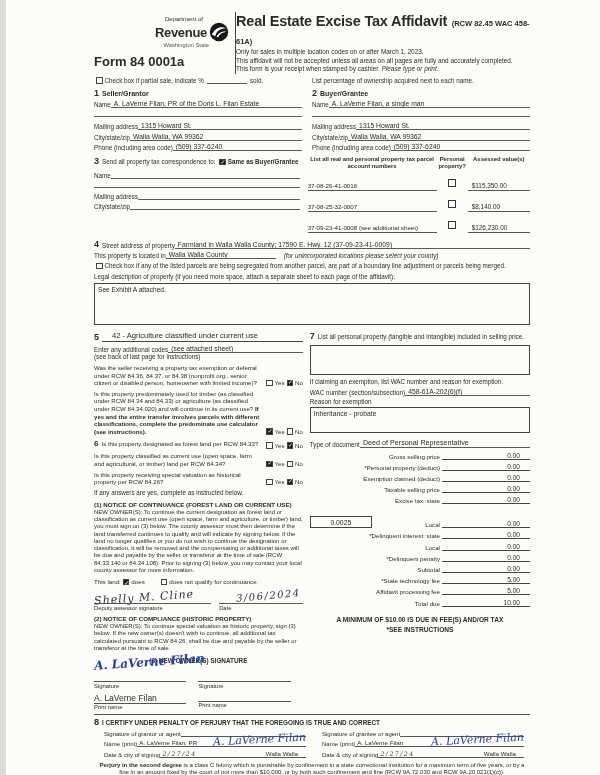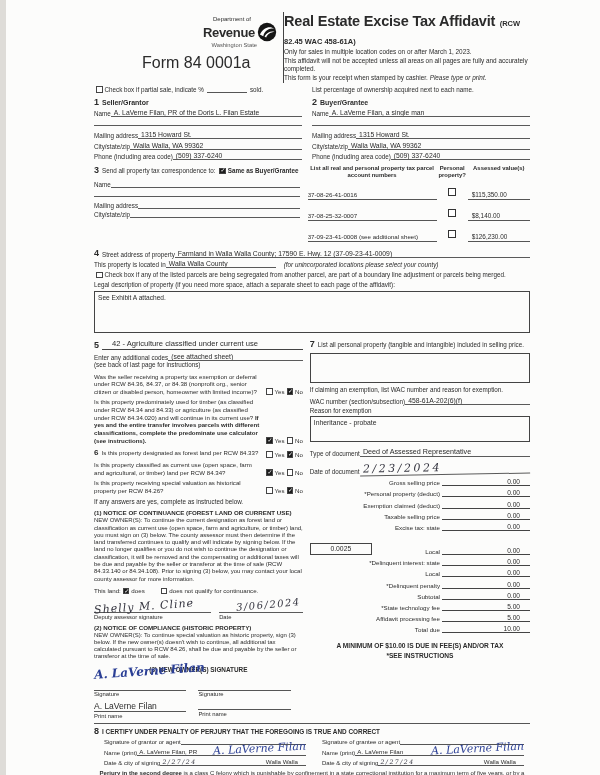--- a/index.html
+++ b/index.html
@@ -12,28 +12,28 @@
   .ul { border-bottom:0.8px solid #5a5a5a; }
   .cb { display:inline-block; width:6.5px; height:6.5px; border:0.9px solid #444; background:#fff;
         vertical-align:-1px; margin:0 2px; position:relative; flex:none; }
   .cb.checked { background:#1d1d1d; }
   .cb.checked::after { content:"✓"; position:absolute; left:0.4px; top:-1.4px; color:#fff; font-size:6px; }
   .secno { font-weight:bold; font-size:9px; margin-right:3px; }
   .hand { font-family:"DejaVu Serif", serif; font-style:italic; }
   .sig-blue { color:#2b3f95; }
   .ink { color:#34343f; }
   
-  .hdr { display:flex; margin-bottom:3px;margin-left:48px; }
+  .hdr { display:flex; margin-bottom:3px; }
   .hdr-left { width:135px; flex:none; padding-top:4px; }
   .dept-top { font-size:6px; text-align:right; padding-right:26px; }
   .dept-row { display:flex; align-items:center; justify-content:flex-end; gap:2px; }
   .dept-name { font-size:13px; font-weight:bold; letter-spacing:-0.3px; }
   .logo { width:20px; height:20px; flex:none; }
   .dept-sub { font-size:5.8px; text-align:right; padding-right:20px; color:#555; }
-  .form-no { font-size:16px; font-weight:normal; margin-top:6px; }
+  .form-no { font-size:13px; font-weight:bold; margin-top:6px; }
   .hdr-right { border-left:1.2px solid #444; padding-left:0; margin-left:6px; }
   .title { font-size:14.5px; font-weight:bold; letter-spacing:-0.2px; }
   .title-code { font-size:7.5px; font-weight:bold; }
   .hnote { font-size:6.4px; line-height:1.35; }
   .partial-row { display:flex; font-size:6.3px; margin:3px 0 4px 0; align-items:flex-end; }
   .partial-left { width:50%; display:flex; align-items:flex-end; }
   .pct-line { width:40px; border-bottom:0.8px solid #555; margin:0 3px; }
   
   .two-col { display:flex; }
   .pcol { width:50%; padding-right:10px; }
@@ -327,25 +327,21 @@
       <div class="box7"></div>
       <div class="tiny" style="margin-top:3px;">If claiming an exemption, list WAC number and reason for exemption.</div>
       <div class="fline">
           <span>WAC number (section/subsection)</span>
           <span class="val">458-61A-202(6)(f)</span>
         </div>
       <div class="tiny" style="margin-top:2px;">Reason for exemption</div>
       <div class="reasonbox">Inheritance - probate</div>
       <div class="fline" style="margin-top:5px;">
           <span>Type of document</span>
-          <span class="val" style="font-size:7.2px;">Deed of Assessed Representative</span>
-        </div>
-      <div class="fline" style="margin-top:4px; align-items:flex-end;">
-          <span>Date of document</span>
-        <span class="val hand ink" style="font-size:11px; letter-spacing:2.5px; transform:rotate(-1deg);">2/23/2024</span>
+          <span class="val" style="font-size:7.2px;">Deed of Personal Representative</span>
         </div>
 
       <div class="fee-row">
           <span class="fee-label">Gross selling price</span>
           <span class="fee-ul">0.00</span>
         </div>
       <div class="fee-row">
           <span class="fee-label">*Personal property (deduct)</span>
           <span class="fee-ul">0.00</span>
         </div>

